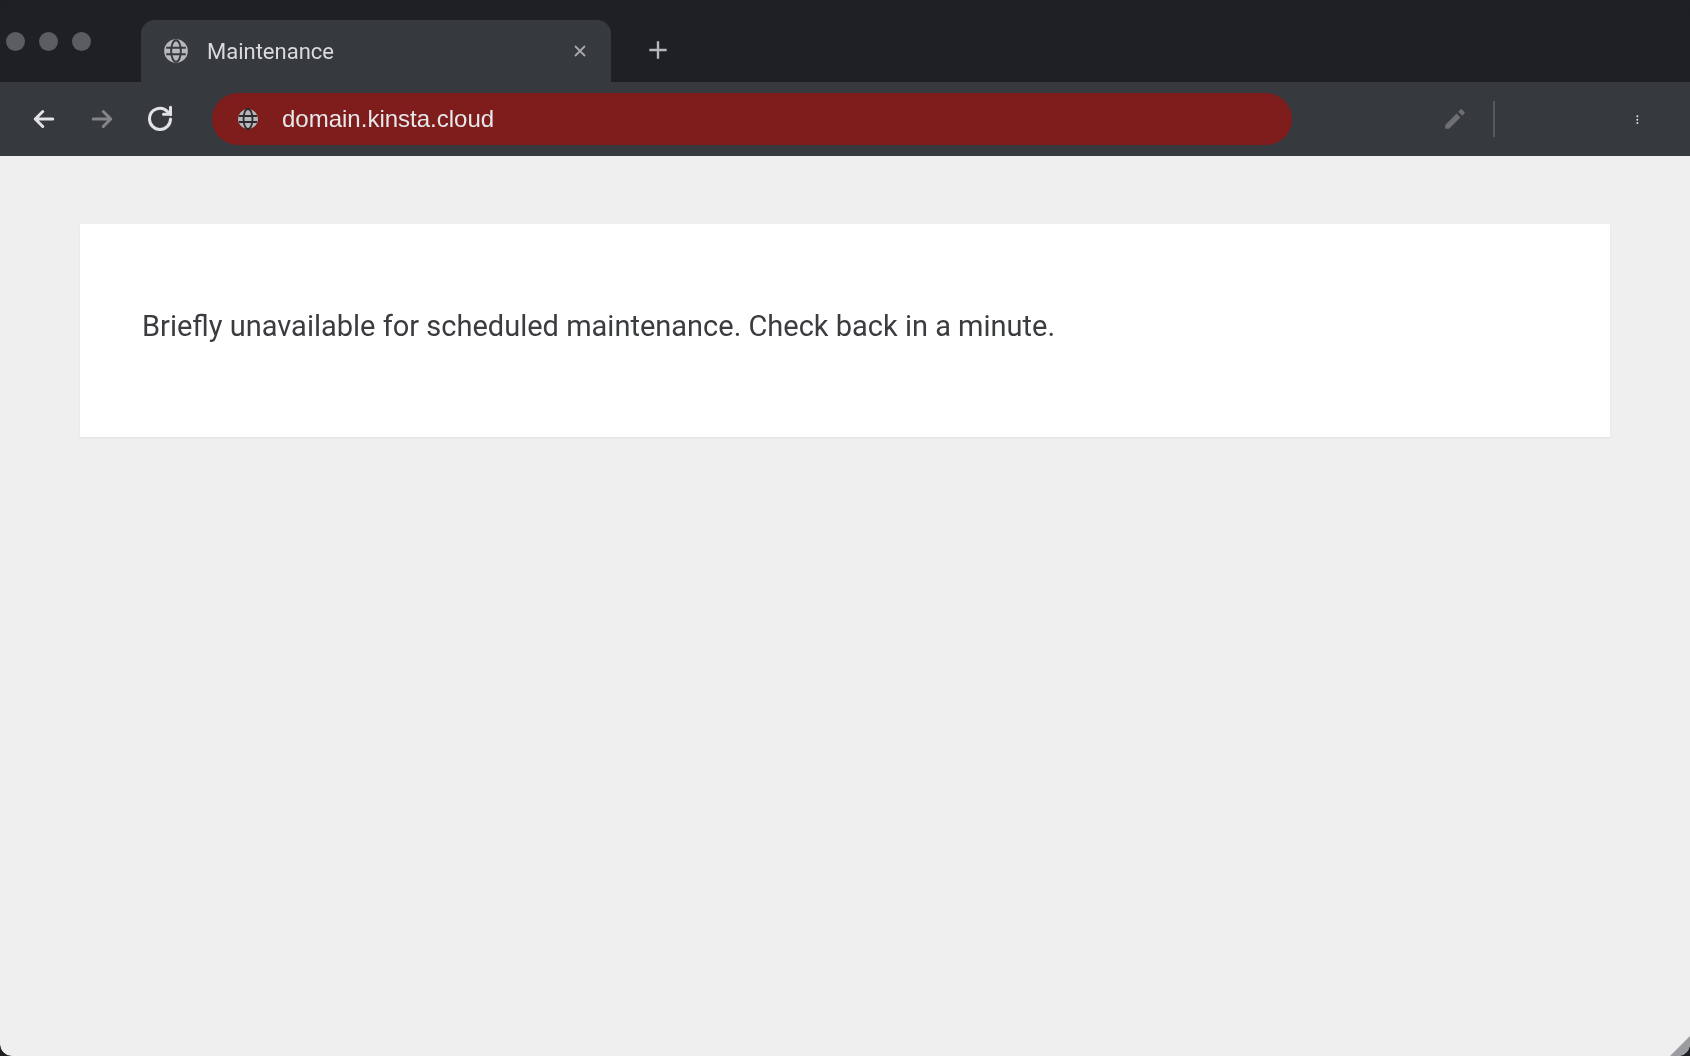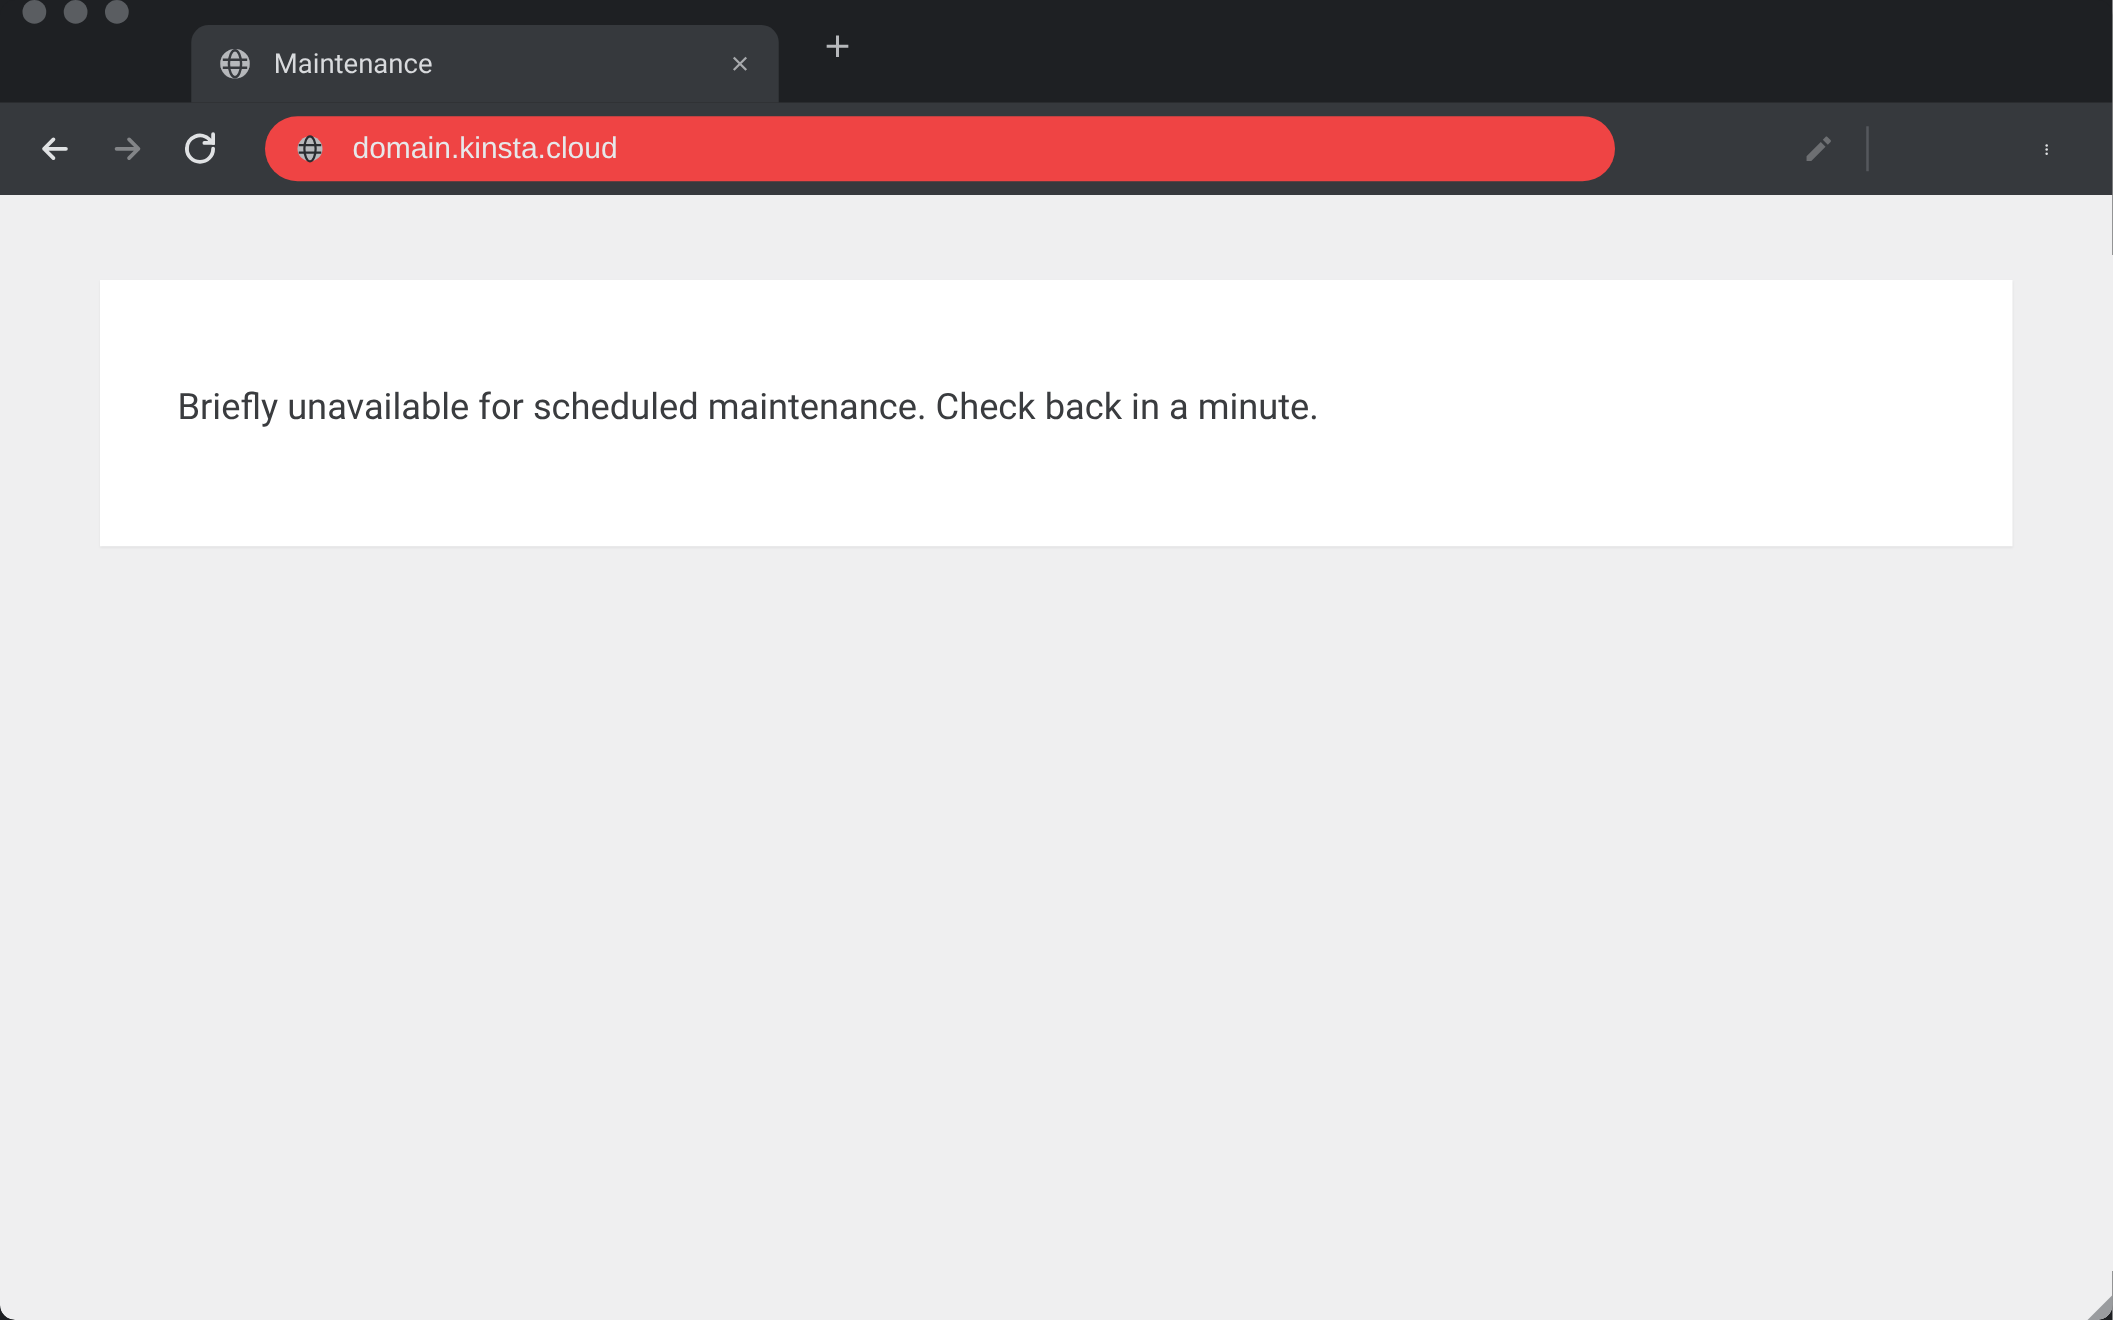--- a/index.html
+++ b/index.html
@@ -23,22 +23,22 @@
       display: flex;
       flex-direction: column;
       border-radius: 12px;
       overflow: hidden;
     }
     
     .tab-bar {
       background: #1e2023;
       height: 82px;
       display: flex;
-      align-items: flex-start;
-      padding: 0 18px;
+      align-items: center;
+      padding: 0 6px;
     }
     
     .traffic-lights {
       display: flex;
       gap: 14px;
       margin-right: 50px;
     }
     
     .traffic-light {
       width: 19px;
@@ -109,21 +109,21 @@
       justify-content: center;
       cursor: pointer;
     }
     
     .nav-btn.disabled {
       opacity: 0.45;
     }
     
     .address-bar {
       flex: 1;
-      background: #ef4444;
+      background: #7f1d1d;
       height: 52px;
       border-radius: 26px;
       display: flex;
       align-items: center;
       padding: 0 24px;
       margin: 0 18px;
       max-width: 1080px;
     }
     
     .address-globe {

